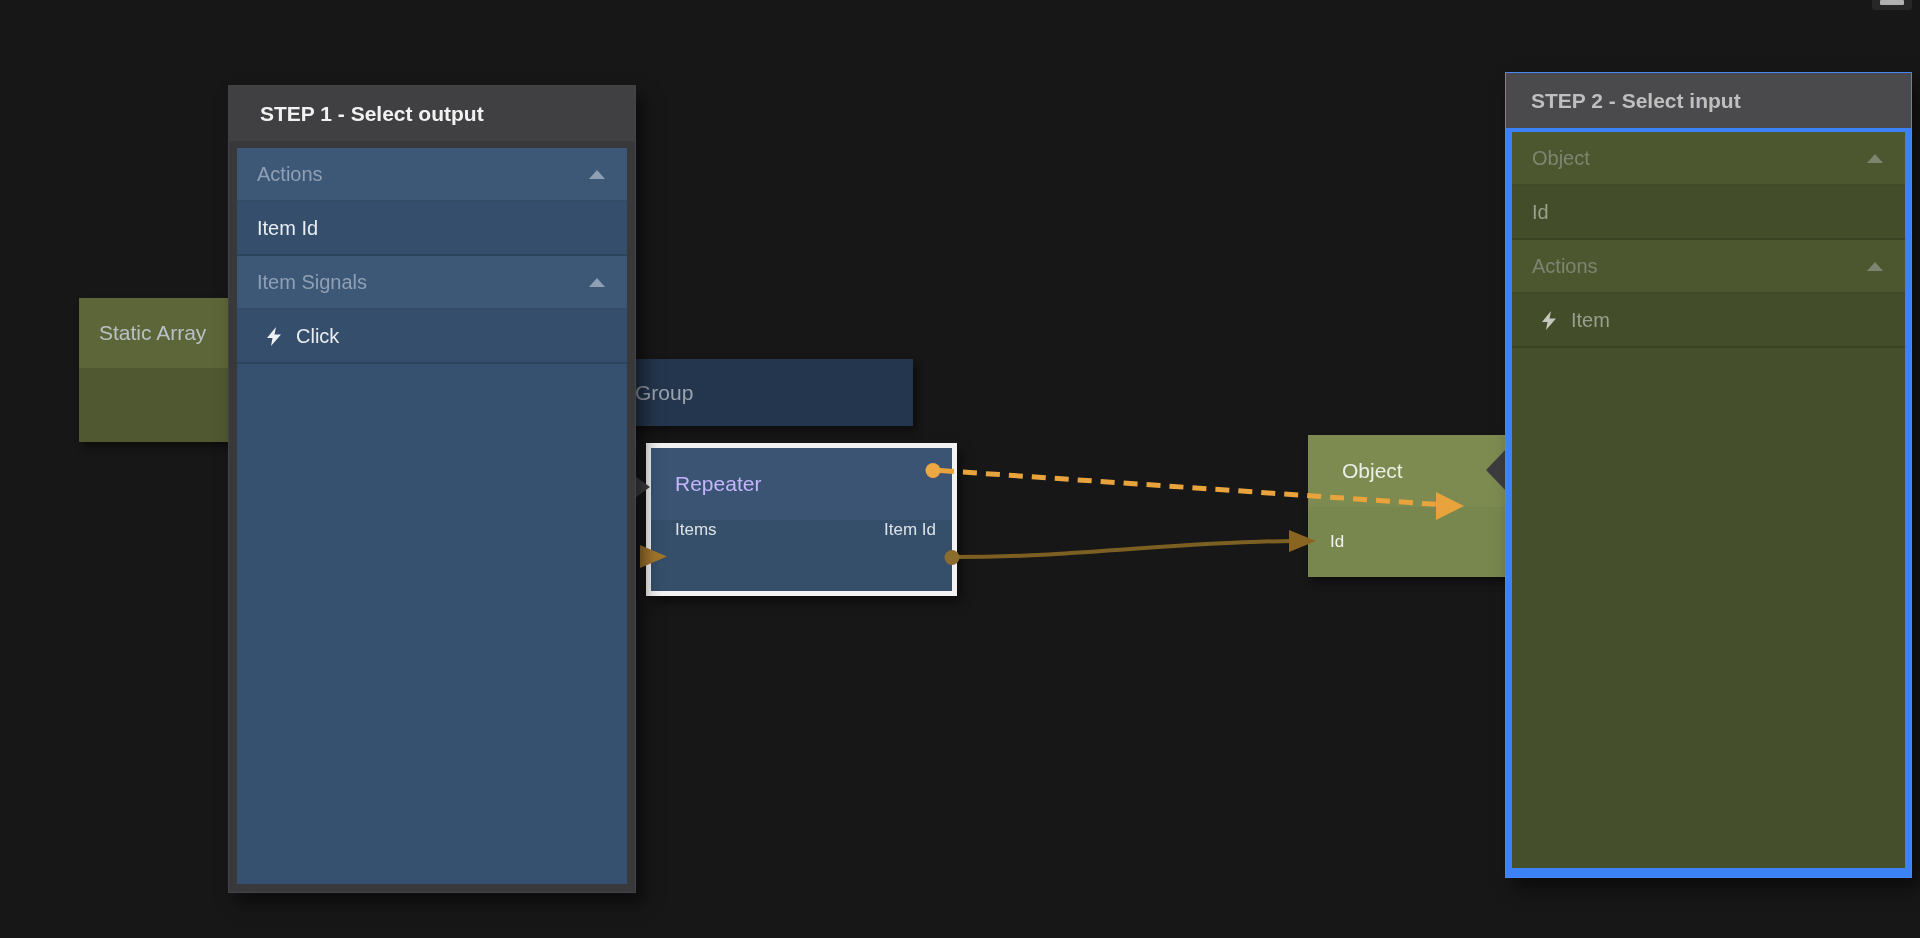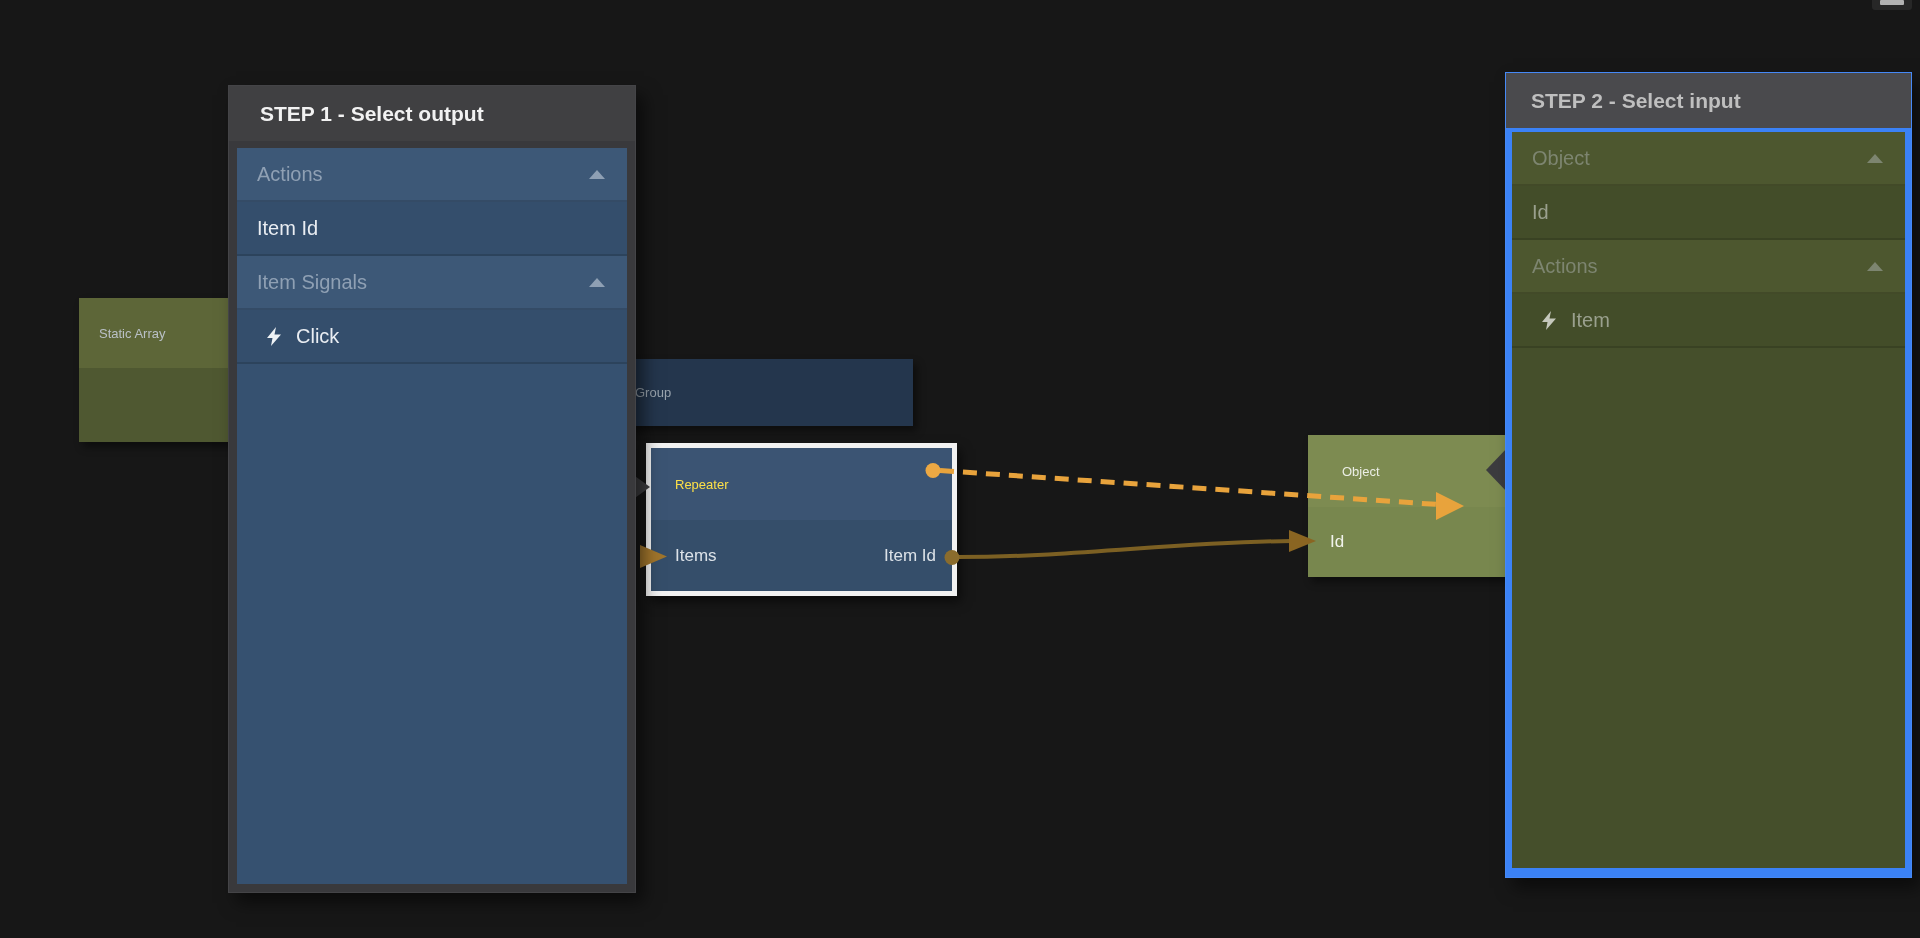--- a/index.html
+++ b/index.html
@@ -4,43 +4,43 @@
 <style>
   html,body{margin:0;padding:0;background:#171717;}
   #canvas{
     position:relative;width:1920px;height:938px;overflow:hidden;
     background:#171717;
     font-family:"Liberation Sans",sans-serif;
     -webkit-font-smoothing:antialiased;
   }
   
   .node{position:absolute;box-shadow:4px 5px 8px rgba(0,0,0,.45);}
-  .node .ntitle{font-size:13px;display:flex;align-items:center;height:100%;}
+  .node .ntitle{font-size:21px;display:flex;align-items:center;height:100%;}
   
   #node-static-array{left:79px;top:298px;width:170px;height:144px;z-index:1;}
   #node-static-array .hd{height:70px;background:#5d6638;}
   #node-static-array .bd{height:74px;background:#4f5831;}
   #node-static-array .ntitle{color:#b9c0c6;padding-left:20px;}
   
   #node-group{left:615px;top:359px;width:298px;height:67px;background:#24364d;z-index:1;}
   #node-group .ntitle{color:#9aa4ae;padding-left:20px;}
   
   #node-object{left:1308px;top:435px;width:210px;height:142px;z-index:1;}
   #node-object .hd{height:72px;background:#7d8b51;}
   #node-object .bd{height:70px;background:#78874e;}
   #node-object .ntitle{color:#ebeee5;padding-left:34px;}
   #node-object .port-label{display:flex;align-items:center;height:100%;padding-left:22px;
     color:#f1f3ec;font-size:17px;}
   
   #node-repeater{left:646px;top:443px;width:311px;height:153px;z-index:2;
     border:5px solid #f2f2f2;box-sizing:border-box;box-shadow:4px 6px 10px rgba(0,0,0,.5);}
   #node-repeater .hd{height:72px;background:#3b5473;}
-  #node-repeater .bd{height:71px;background:#354e6a;display:flex;align-items:center;
+  #node-repeater .bd{height:71px;background:#354e6a;display:flex;
     justify-content:space-between;padding:0 16px 0 24px;box-sizing:border-box;}
-  #node-repeater .ntitle{color:#fde047;padding-left:24px;}
+  #node-repeater .ntitle{color:#c4b5fd;padding-left:24px;}
   #node-repeater .port-label{color:#dce2e8;font-size:17px;}
   
   .panel{position:absolute;box-sizing:border-box;z-index:10;
     box-shadow:8px 10px 16px rgba(0,0,0,.5);border:1px solid rgba(255,255,255,.06);}
   .panel .phead{height:55px;display:flex;align-items:center;padding-left:25px;
     font-size:21px;font-weight:bold;}
   .panel .pbody{position:absolute;left:8px;right:8px;bottom:8px;overflow:hidden;}
   .prow{height:52px;display:flex;align-items:center;padding:0 22px 0 20px;
     border-bottom:2px solid rgba(0,0,0,.14);box-sizing:content-box;}
   .prow .rlabel{font-size:20px;}

